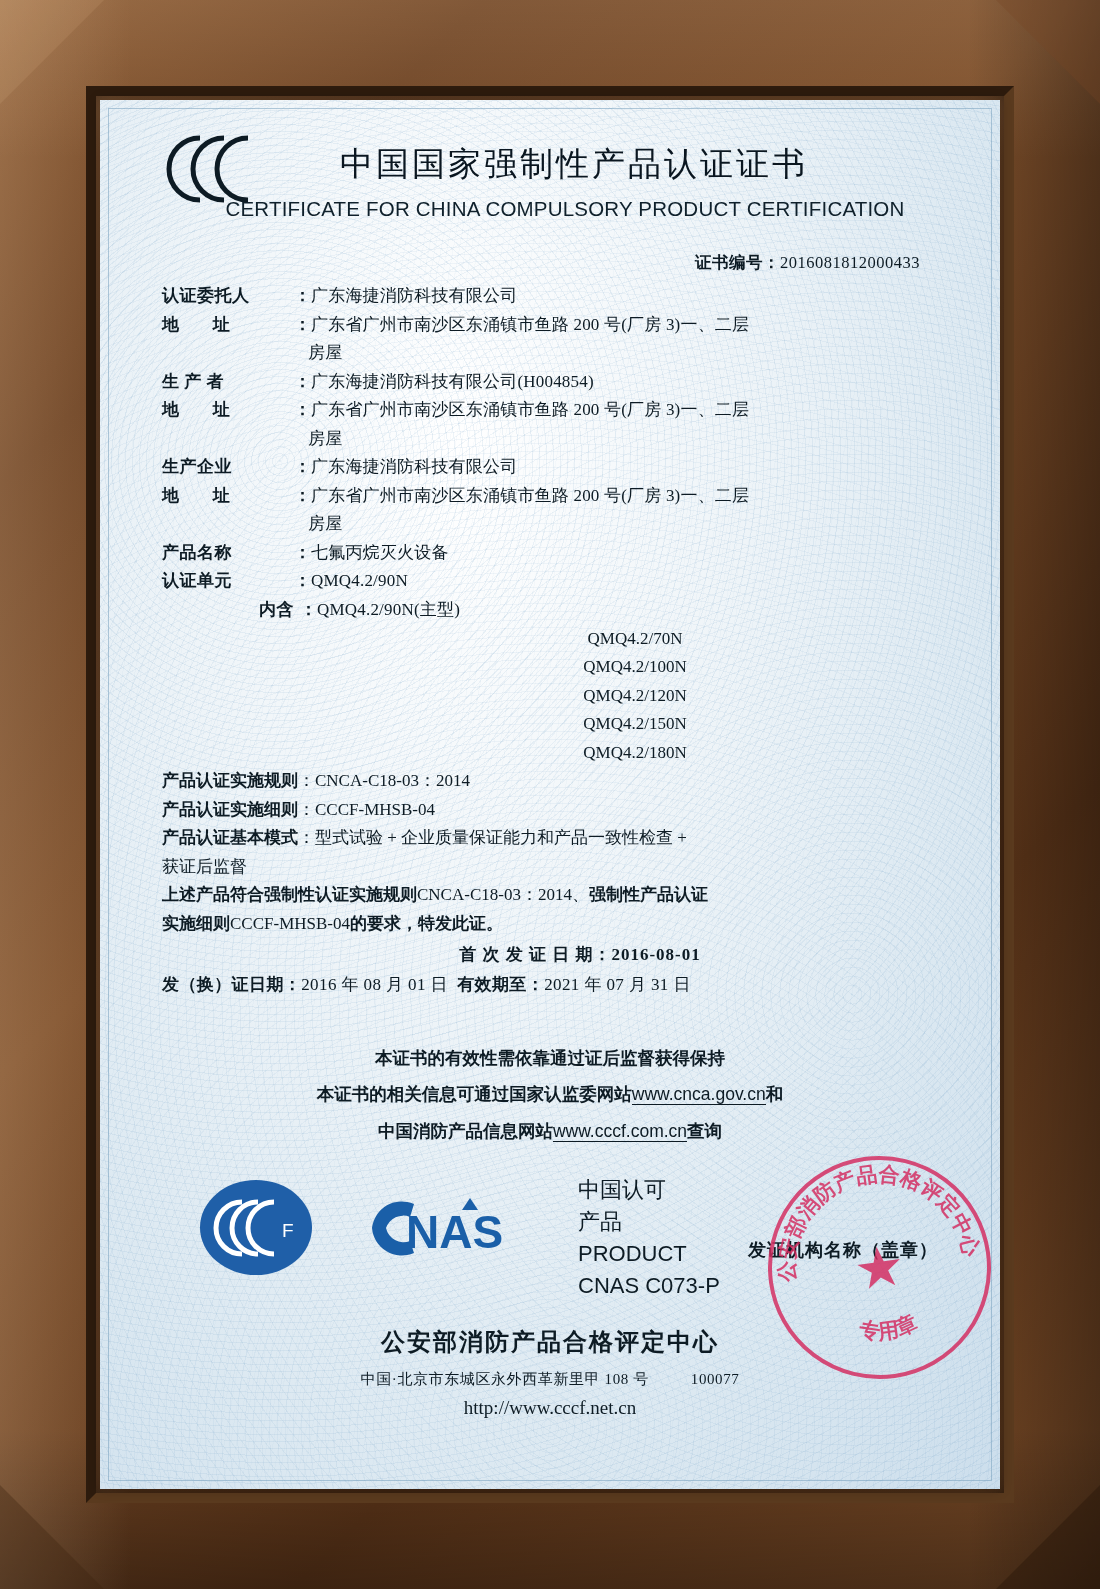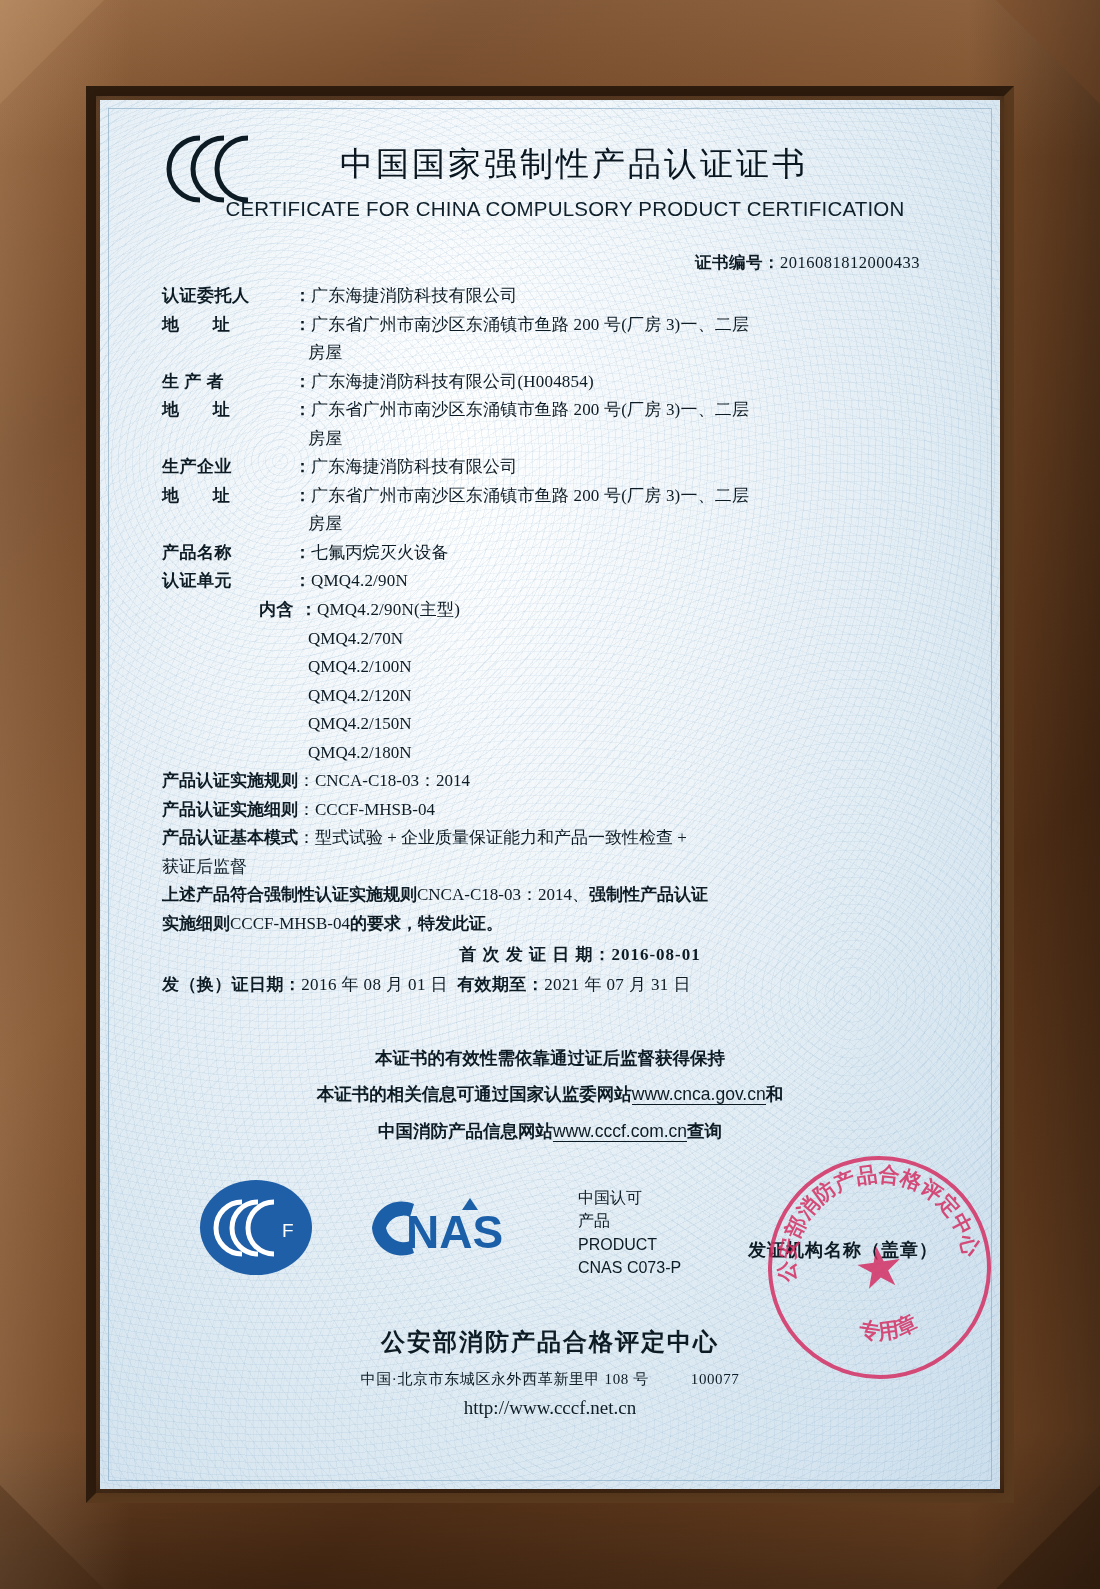--- a/index.html
+++ b/index.html
@@ -157,20 +157,21 @@
   .row .value {
     flex: 1;
     letter-spacing: 0.2px;
   }
   .cont {
     padding-left: 170px;
     letter-spacing: 0.2px;
   }
   .unit-item {
     padding-left: 170px;
+    text-align: center;
   }
 
   .para {
     padding-left: 24px;
     font-size: 17px;
     line-height: 1.68;
     font-weight: bold;
   }
   .para .thin { font-weight: normal; }
 
@@ -220,23 +221,23 @@
     align-items: center;
     justify-content: center;
   }
   .cnas-logo {
     position: absolute;
     left: 228px; top: 18px;
     width: 200px; height: 72px;
   }
   .cnas-text {
     position: absolute;
-    left: 440px; top: 12px;
+    left: 440px; top: 0px;
     font-family: "Liberation Sans", sans-serif;
-    font-size: 16px;
+    font-size: 22px;
     line-height: 1.46;
     color: #0d1b24;
   }
   .seal-label {
     position: absolute;
     left: 610px; top: 64px;
     font-size: 18px;
     font-weight: bold;
     letter-spacing: 1px;
   }

